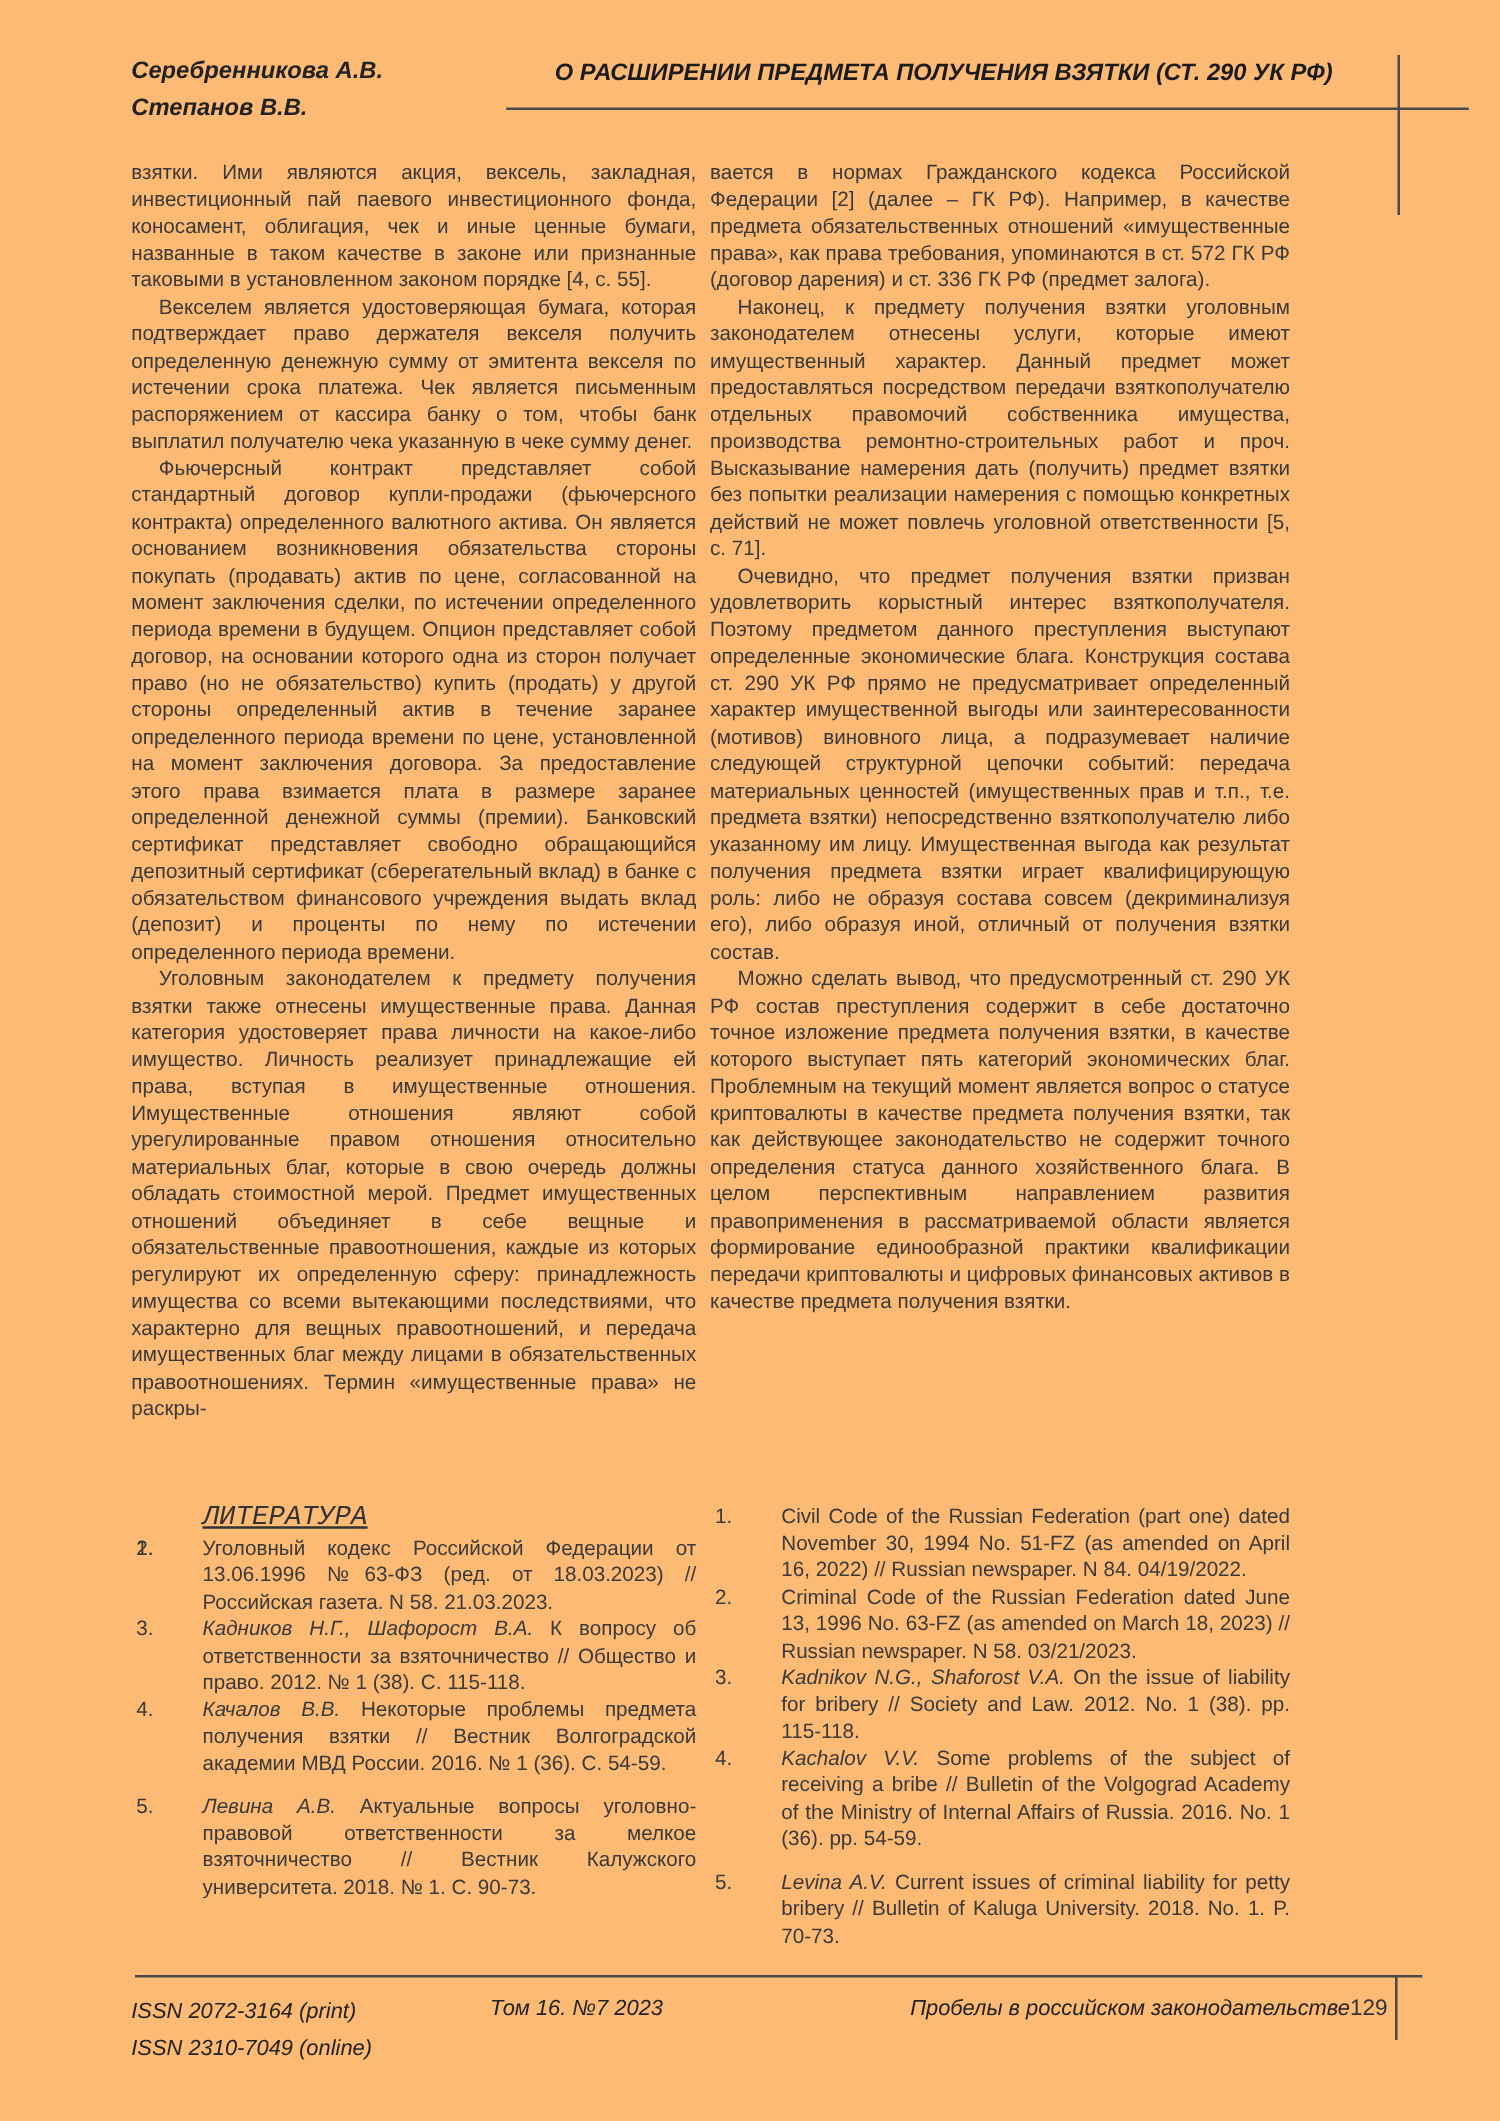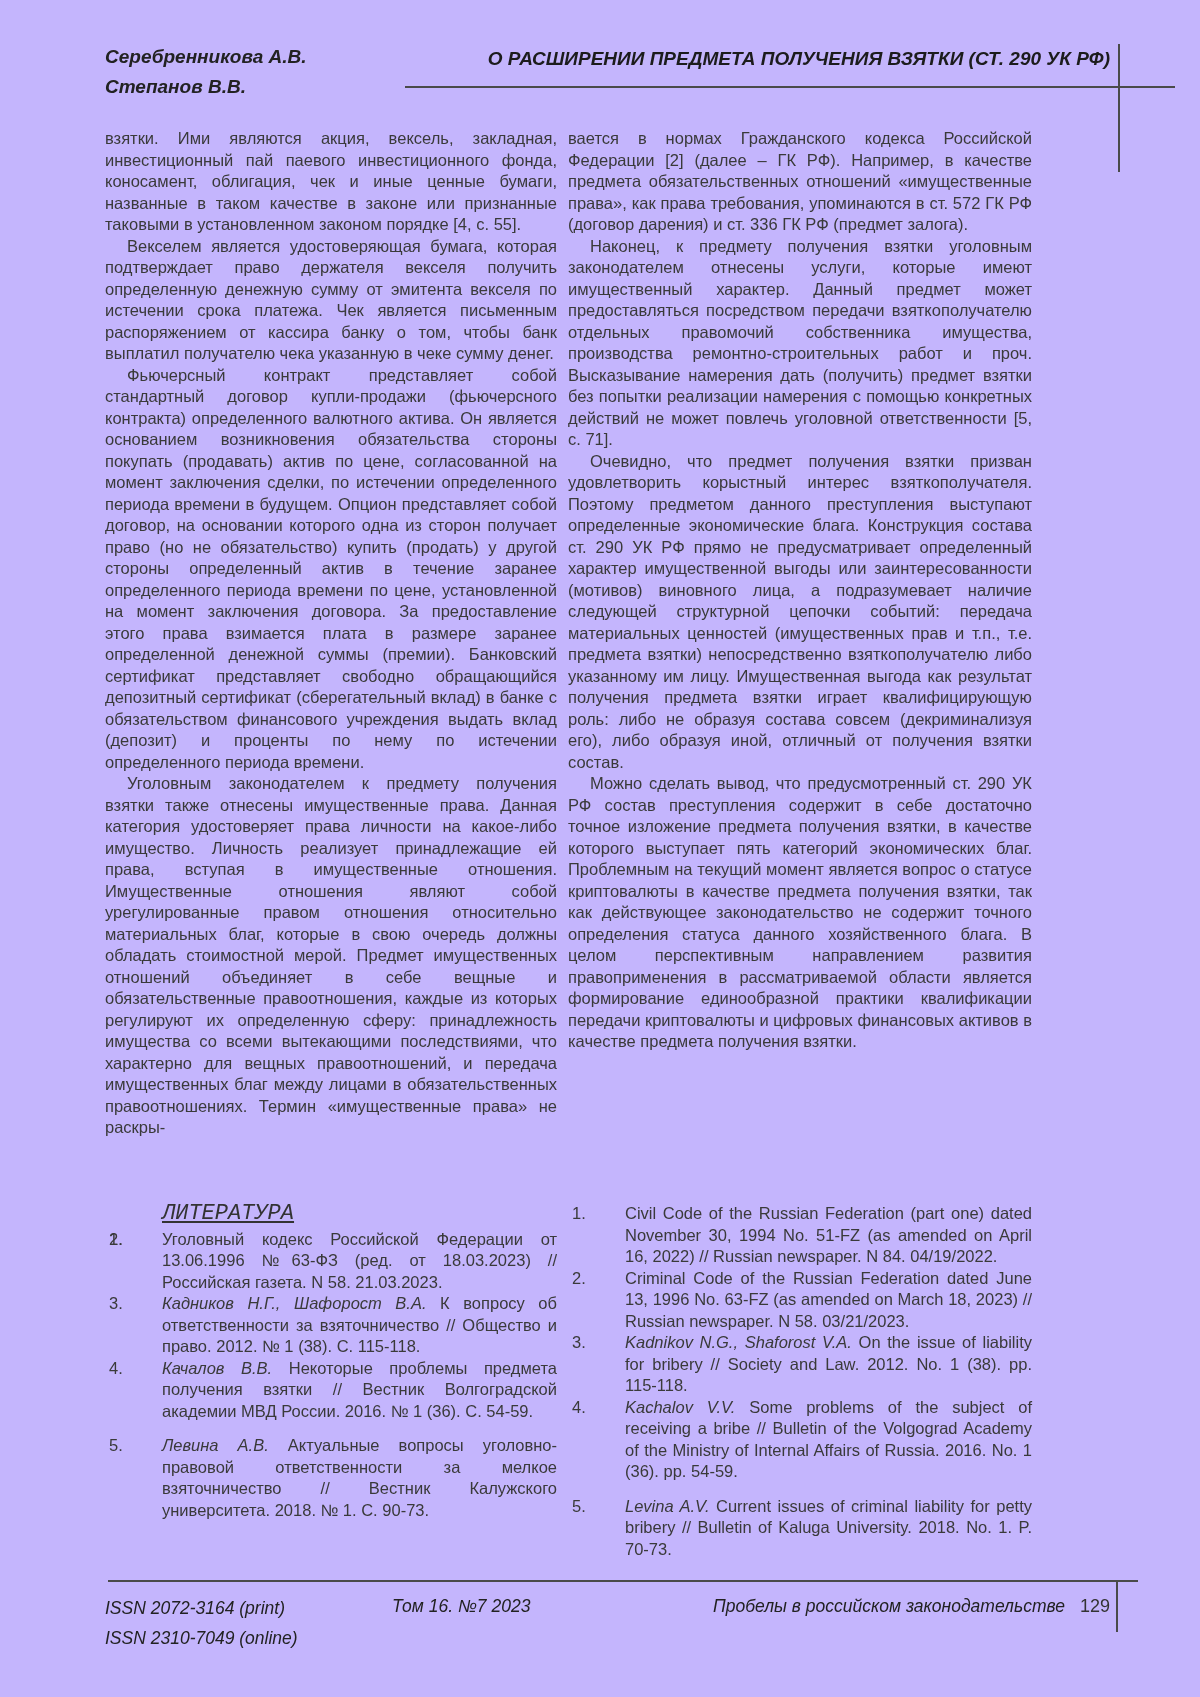--- a/index.html
+++ b/index.html
@@ -1,32 +1,32 @@
 <!DOCTYPE html>
 <html lang="ru"><head>
 <meta charset="utf-8">
 <style>
   html,body{margin:0;padding:0;background:#ffffff;}
   .page{
     position:relative;
     width:1200px;height:1697px;
-    background:#c4b5fd;
+    background:#fdba74;
     font-family:"Liberation Sans", sans-serif;
     color:#3a3a3a;
     overflow:hidden;
   }
   
   .authors{
     position:absolute;left:105px;top:42px;
     font-size:19px;font-weight:bold;font-style:italic;
     color:#222;line-height:30px;white-space:nowrap;
   }
   .paper-title{
     position:absolute;left:400px;top:48px;width:710px;
-    text-align:right;
+    text-align:center;
     font-size:19px;font-weight:bold;font-style:italic;
     color:#1c1c1c;white-space:nowrap;
   }
   .header-rule{
     position:absolute;left:405px;top:86px;width:770px;height:2px;
     background:#4a4a4a;
   }
   .crop-mark-top{
     position:absolute;left:1118px;top:44px;width:2px;height:128px;
     background:#4a4a4a;
@@ -77,21 +77,21 @@
   .footer-issn{
     position:absolute;left:105px;top:1593px;
     font-size:17.5px;font-style:italic;color:#222;line-height:30px;
   }
   .footer-volume{
     position:absolute;left:392px;top:1596px;width:260px;
     text-align:left;font-size:17.5px;font-style:italic;color:#222;
   }
   .footer-right{
     position:absolute;left:650px;top:1596px;width:460px;
-    display:flex;justify-content:flex-end;align-items:baseline;gap:15px;
+    display:flex;justify-content:flex-end;align-items:baseline;
   }
   .footer-journal{font-size:17.5px;font-style:italic;color:#222;white-space:nowrap;}
   .footer-page{font-size:18px;color:#333;}
 </style>
 </head>
 <body>
 
 <div class="page">
 
   <div class="authors">

